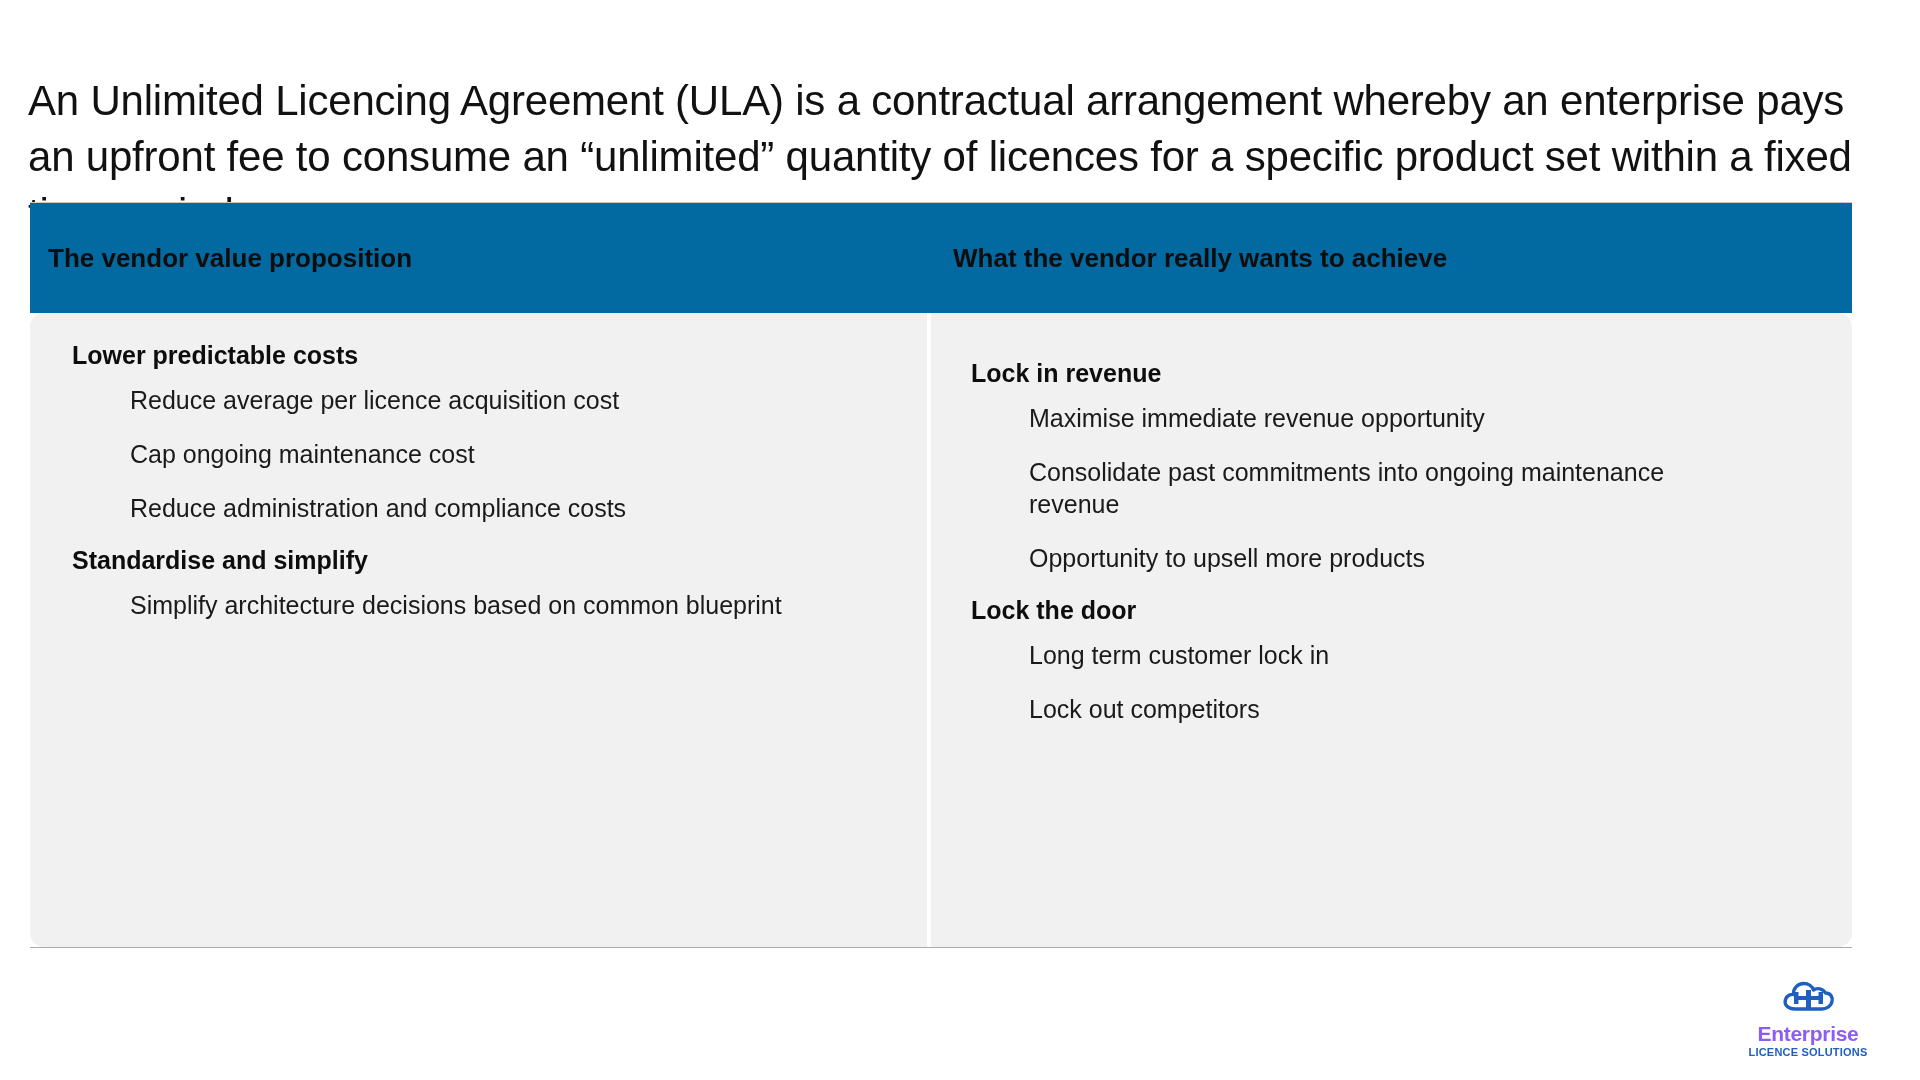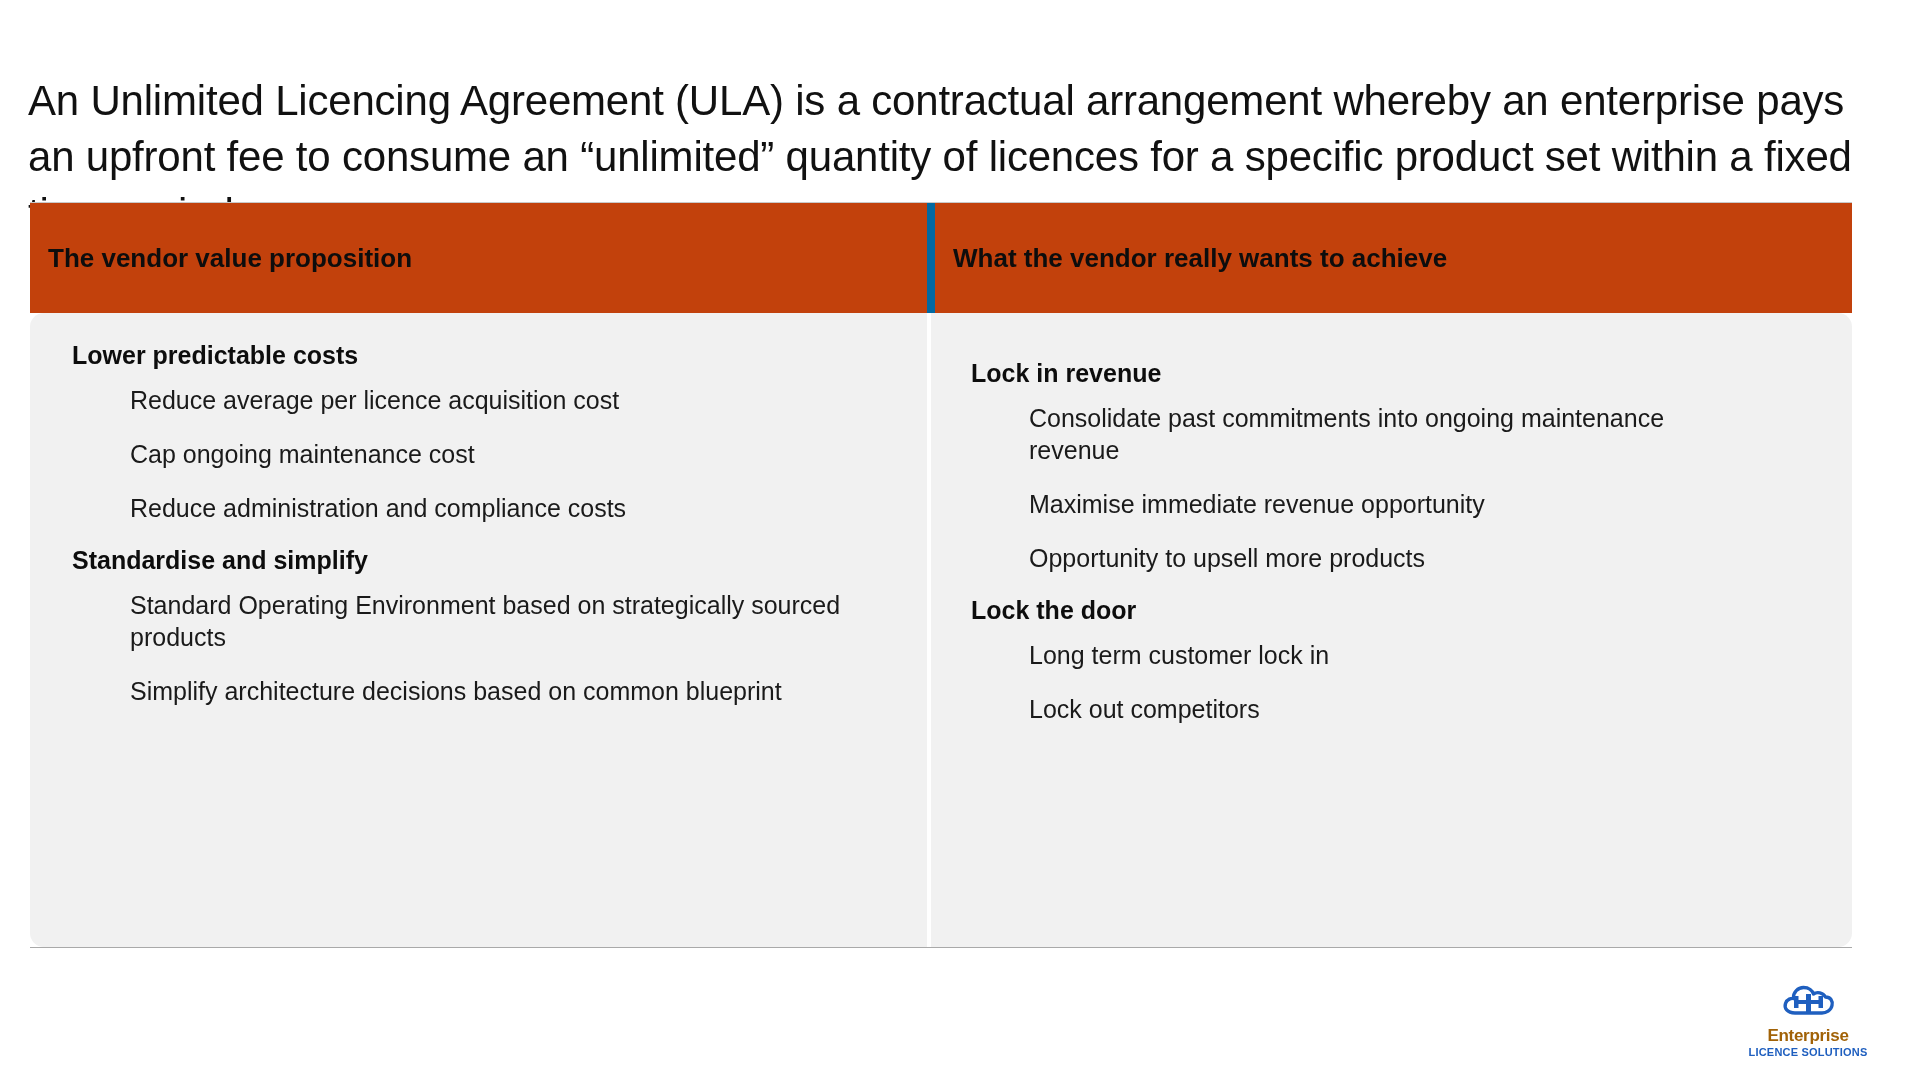--- a/index.html
+++ b/index.html
@@ -37,21 +37,21 @@
     position: absolute;
     left: 30px;
     top: 202px;
     width: 1822px;
     border-top: 1px solid #c9c9c9;
     border-bottom: 1px solid #a9a9a9;
     box-sizing: border-box;
   }
   .thead {
     display: flex;
-    background: #c2410c;
+    background: #0369a1;
     height: 110px;
   }
   .thead .cell {
     display: flex;
     align-items: center;
     font-size: 26px;
     font-weight: bold;
     color: #0d0d0d;
     padding-left: 18px;
     box-sizing: border-box;
@@ -104,23 +104,23 @@
     bottom: 22px;
     width: 120px;
     text-align: center;
   }
   .logo-mark {
     width: 54px;
     height: 46px;
     margin: 0 auto 2px auto;
   }
   .logo-name {
-    font-size: 17px;
+    font-size: 21px;
     font-weight: bold;
-    color: #a16207;
+    color: #8b5cf6;
     letter-spacing: -0.3px;
     line-height: 1;
   }
   .logo-sub {
     font-size: 11px;
     font-weight: bold;
     color: #1f5fbf;
     letter-spacing: 0.2px;
     margin-top: 2px;
   }
@@ -145,32 +145,31 @@
 
         <div class="group">
           <div class="group-title">Lower predictable costs</div>
           <div class="bullet">Reduce average per licence acquisition cost</div>
           <div class="bullet">Cap ongoing maintenance cost</div>
           <div class="bullet">Reduce administration and compliance costs</div>
         </div>
 
         <div class="group">
           <div class="group-title">Standardise and simplify</div>
-          <div class="bullet">Standard Operating Environment based on strategically sourced products</div>
           <div class="bullet">Simplify architecture decisions based on common blueprint</div>
         </div>
 
       </div>
 
       <div class="cell col-right">
 
         <div class="group">
           <div class="group-title">Lock in revenue</div>
+          <div class="bullet">Maximise immediate revenue opportunity</div>
           <div class="bullet">Consolidate past commitments into ongoing maintenance revenue</div>
-          <div class="bullet">Maximise immediate revenue opportunity</div>
           <div class="bullet">Opportunity to upsell more products</div>
         </div>
 
         <div class="group">
           <div class="group-title">Lock the door</div>
           <div class="bullet">Long term customer lock in</div>
           <div class="bullet">Lock out competitors</div>
         </div>
 
       </div>

